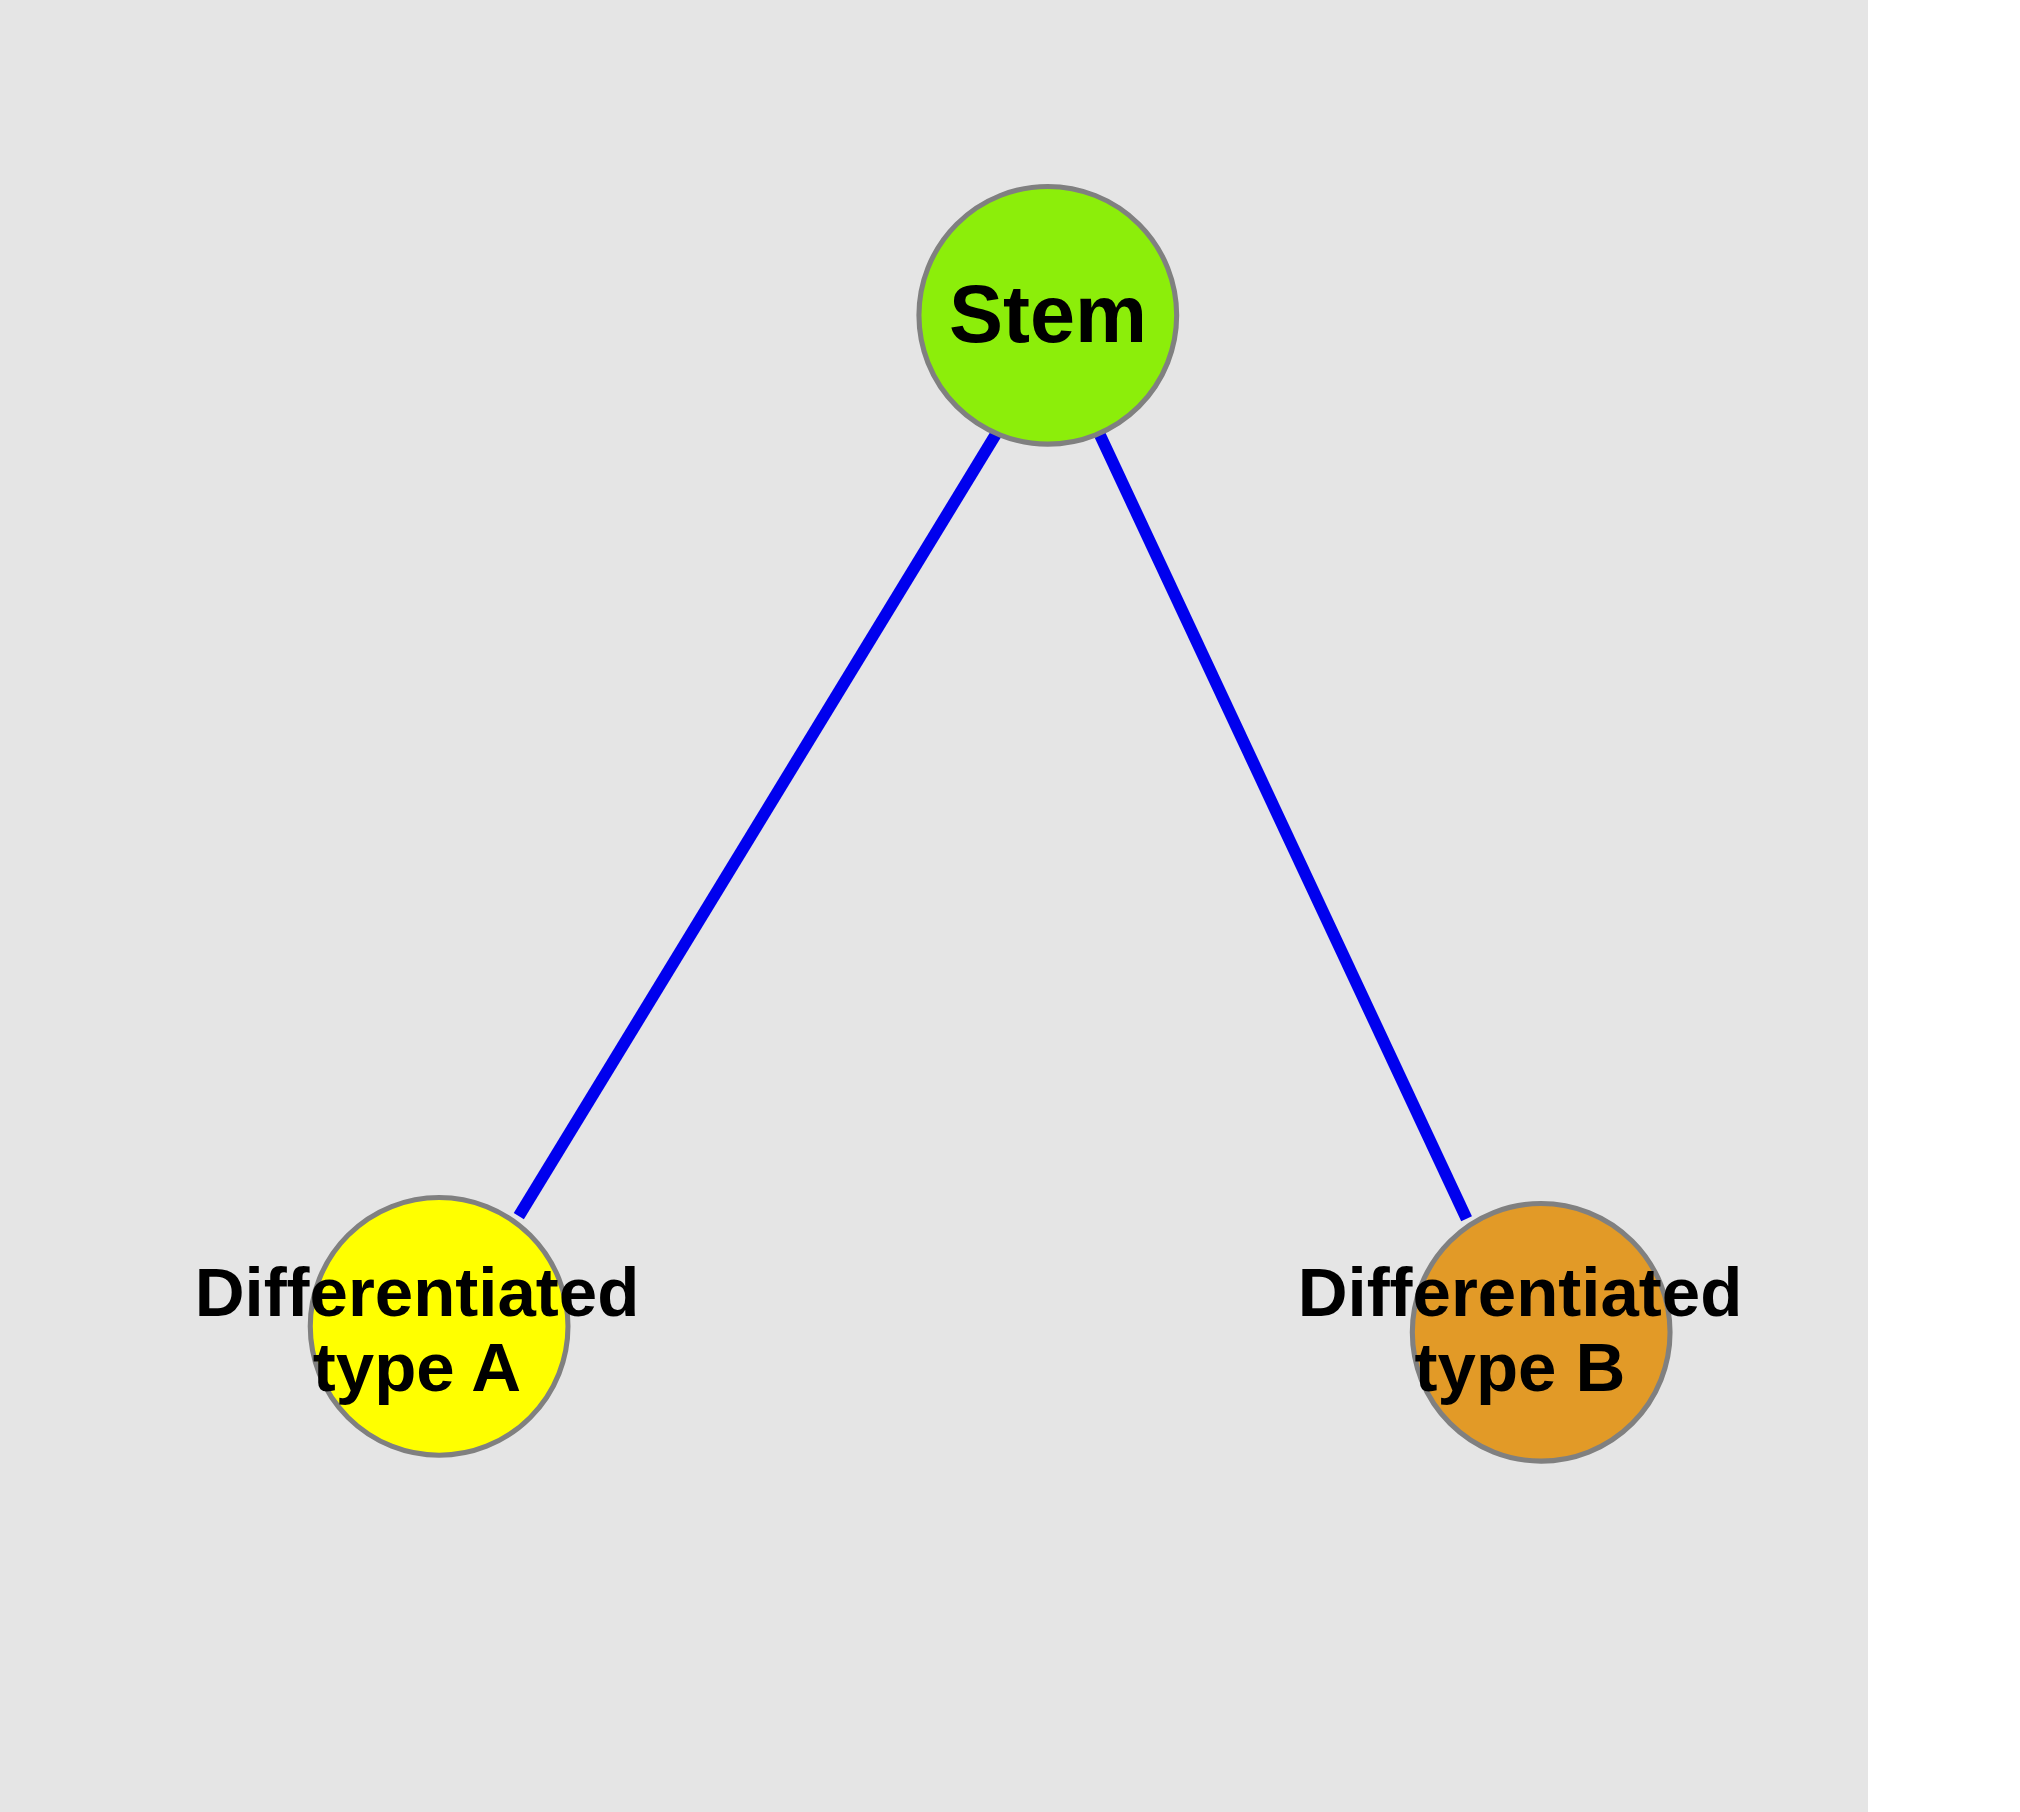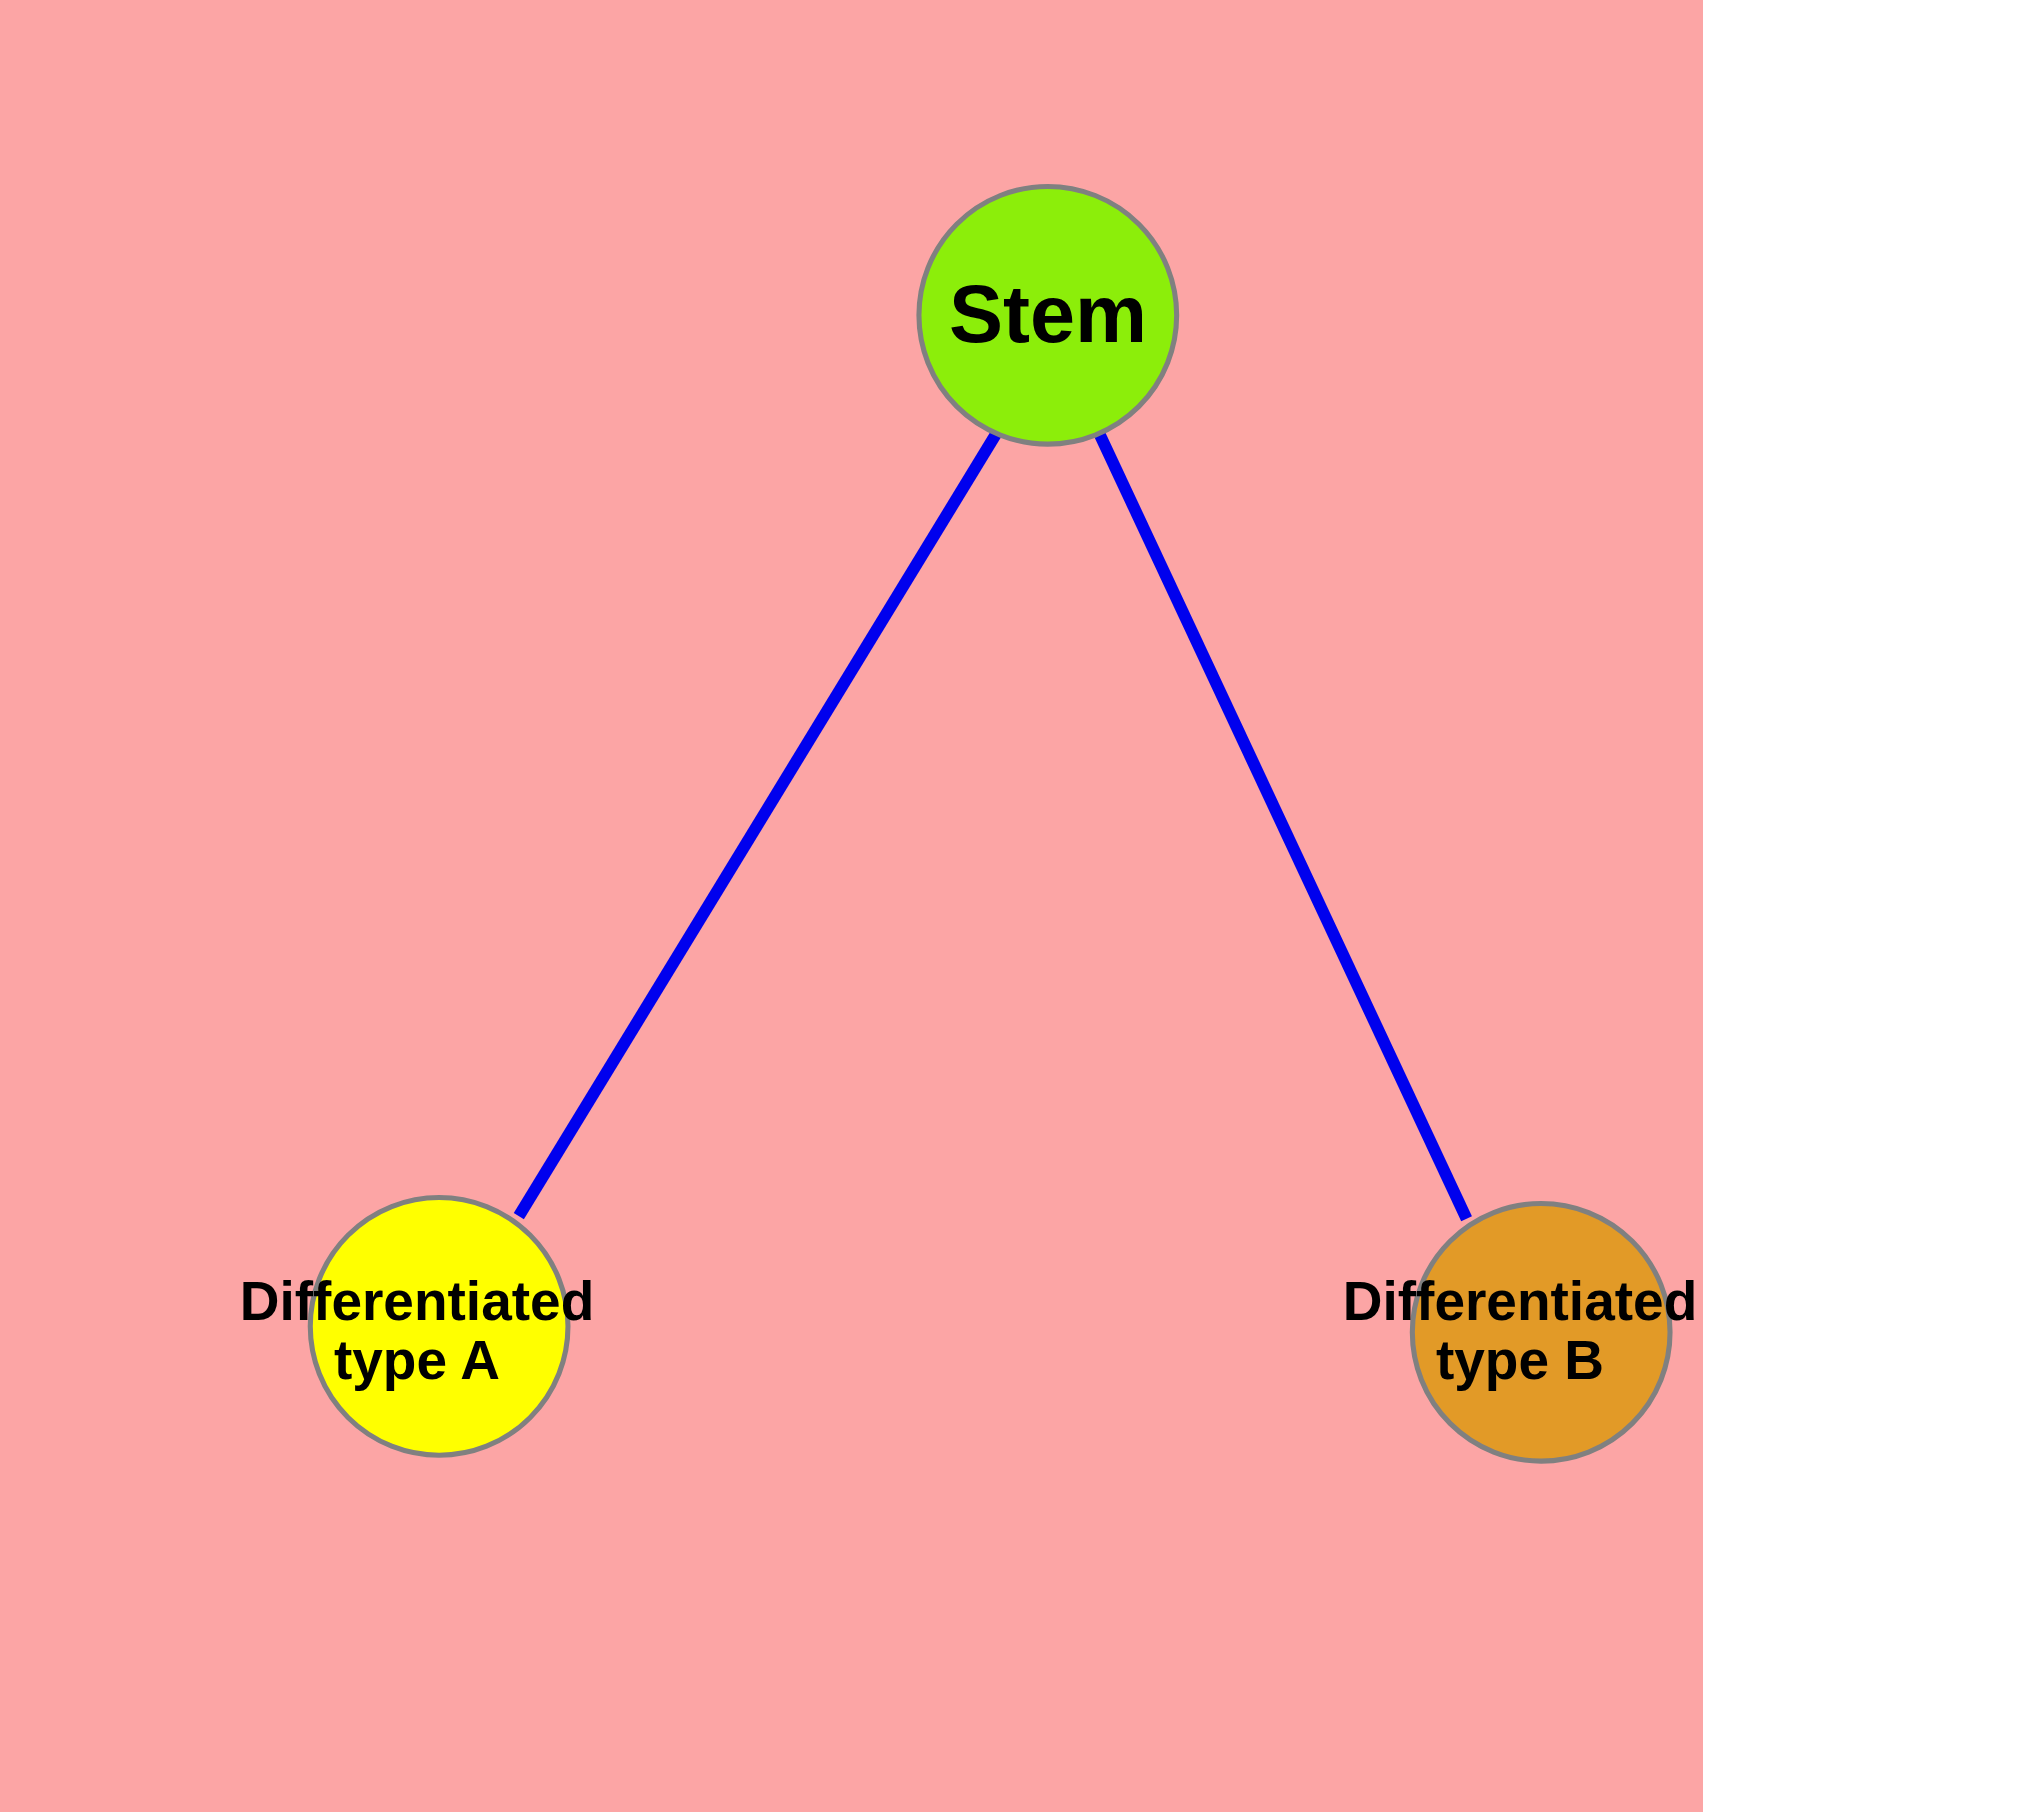--- a/index.html
+++ b/index.html
@@ -8,23 +8,23 @@
     background: #ffffff;
   }
   body {
     width: 2021px;
     height: 1812px;
     overflow: hidden;
     font-family: "Liberation Sans", sans-serif;
   }
   #canvas {
     position: relative;
-    width: 1703px;
+    width: 1868px;
     height: 1812px;
-    background: #fca5a5;
+    background: #e5e5e5;
     overflow: hidden;
   }
   #graph-svg {
     position: absolute;
     left: 0;
     top: 0;
     width: 2021px;
     height: 1812px;
     display: block;
   }
@@ -36,21 +36,21 @@
     text-align: center;
     white-space: pre;
     line-height: 1.08;
     pointer-events: none;
     transform: translate(-50%, -50%);
   }
   .label-root {
     font-size: 81px;
   }
   .label-leaf {
-    font-size: 55px;
+    font-size: 69px;
   }
 </style>
 </head>
 <body>
 
 <div id="canvas">
 
   <svg id="graph-svg" viewBox="0 0 2384 2138" preserveAspectRatio="none" aria-hidden="true">
     <g id="edges-layer">
         <line x1="1175" y1="512" x2="612" y2="1435" stroke="#0000ee" stroke-width="14" stroke-linecap="butt"></line>

